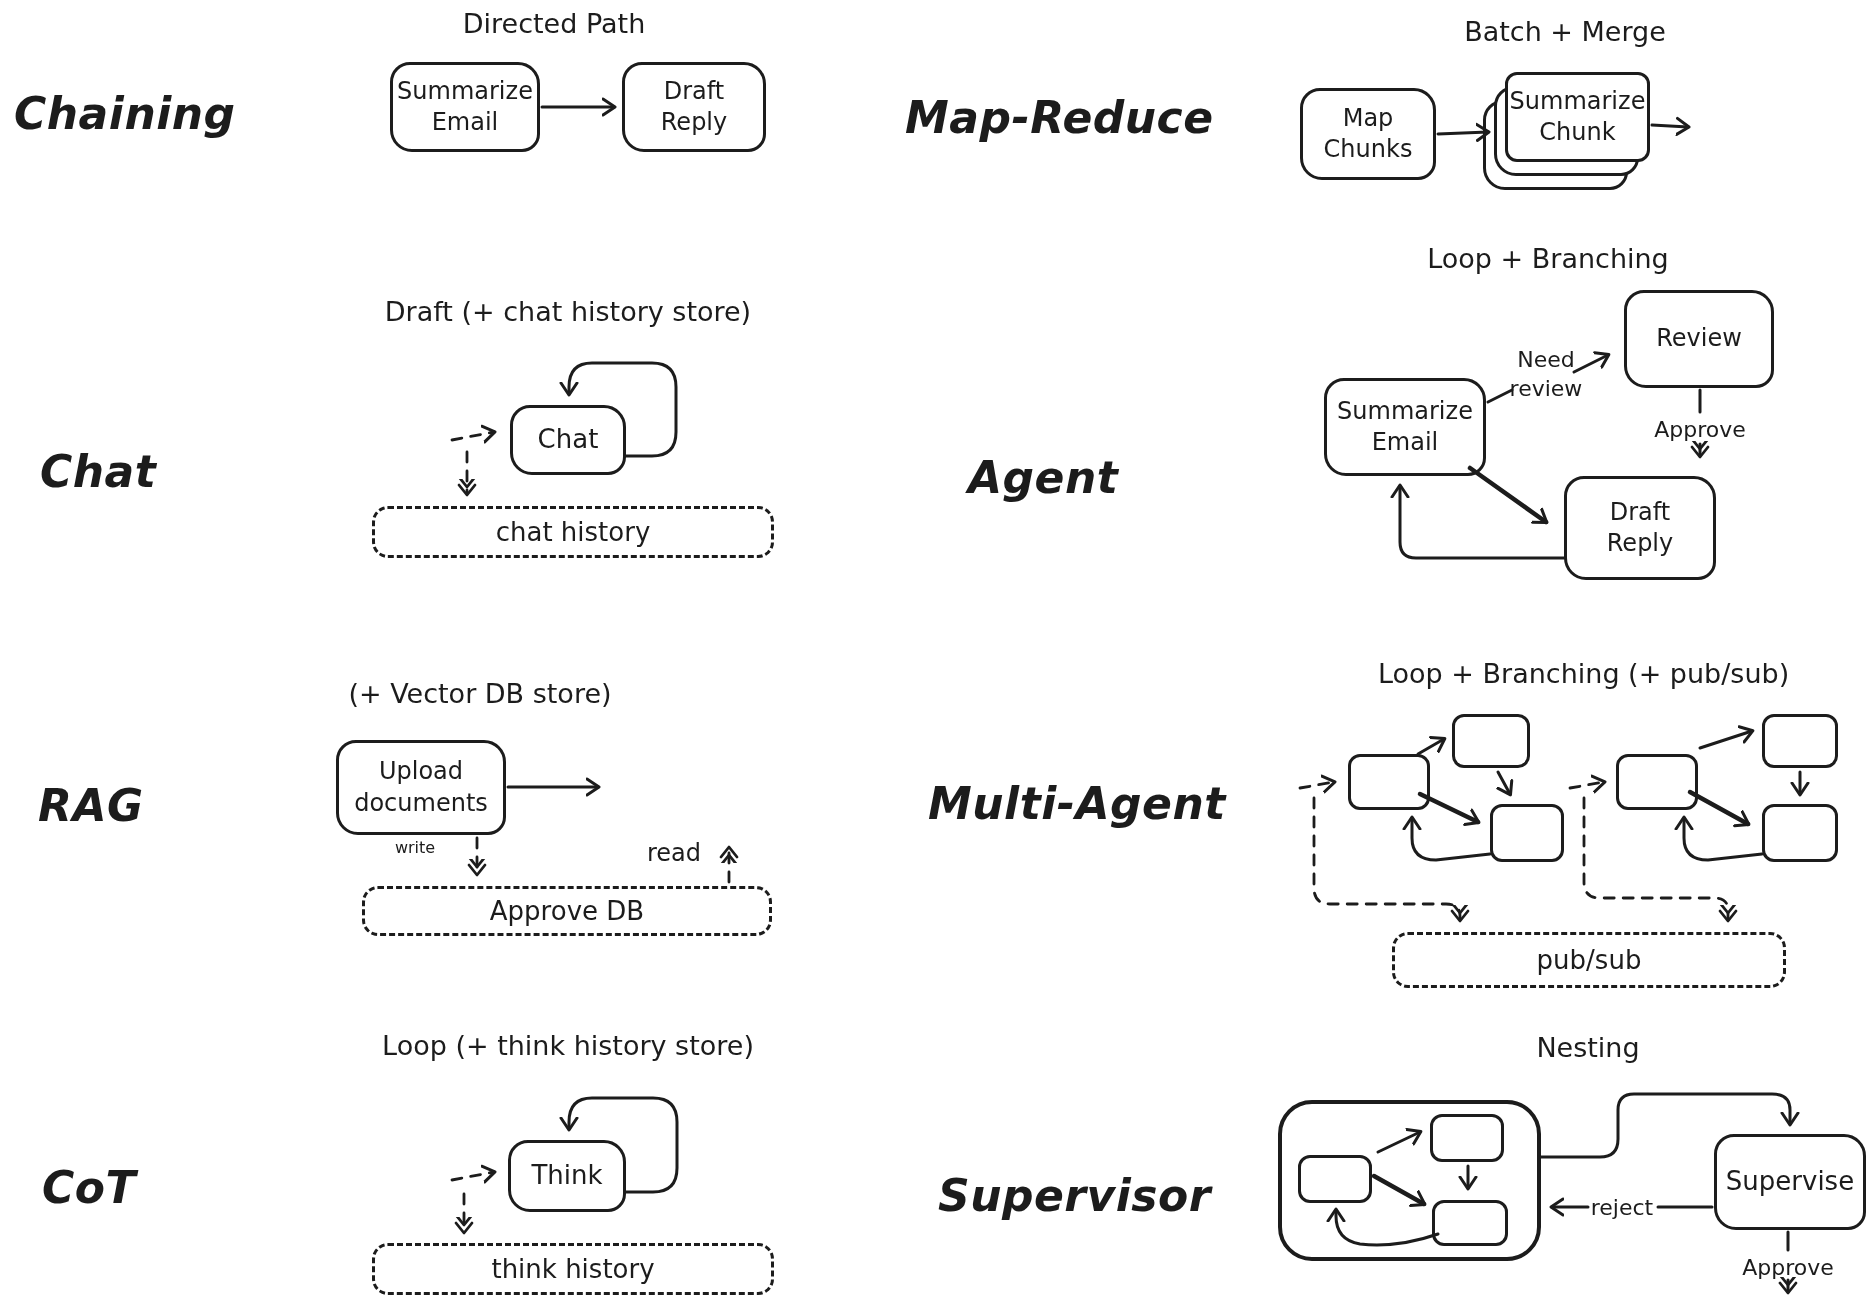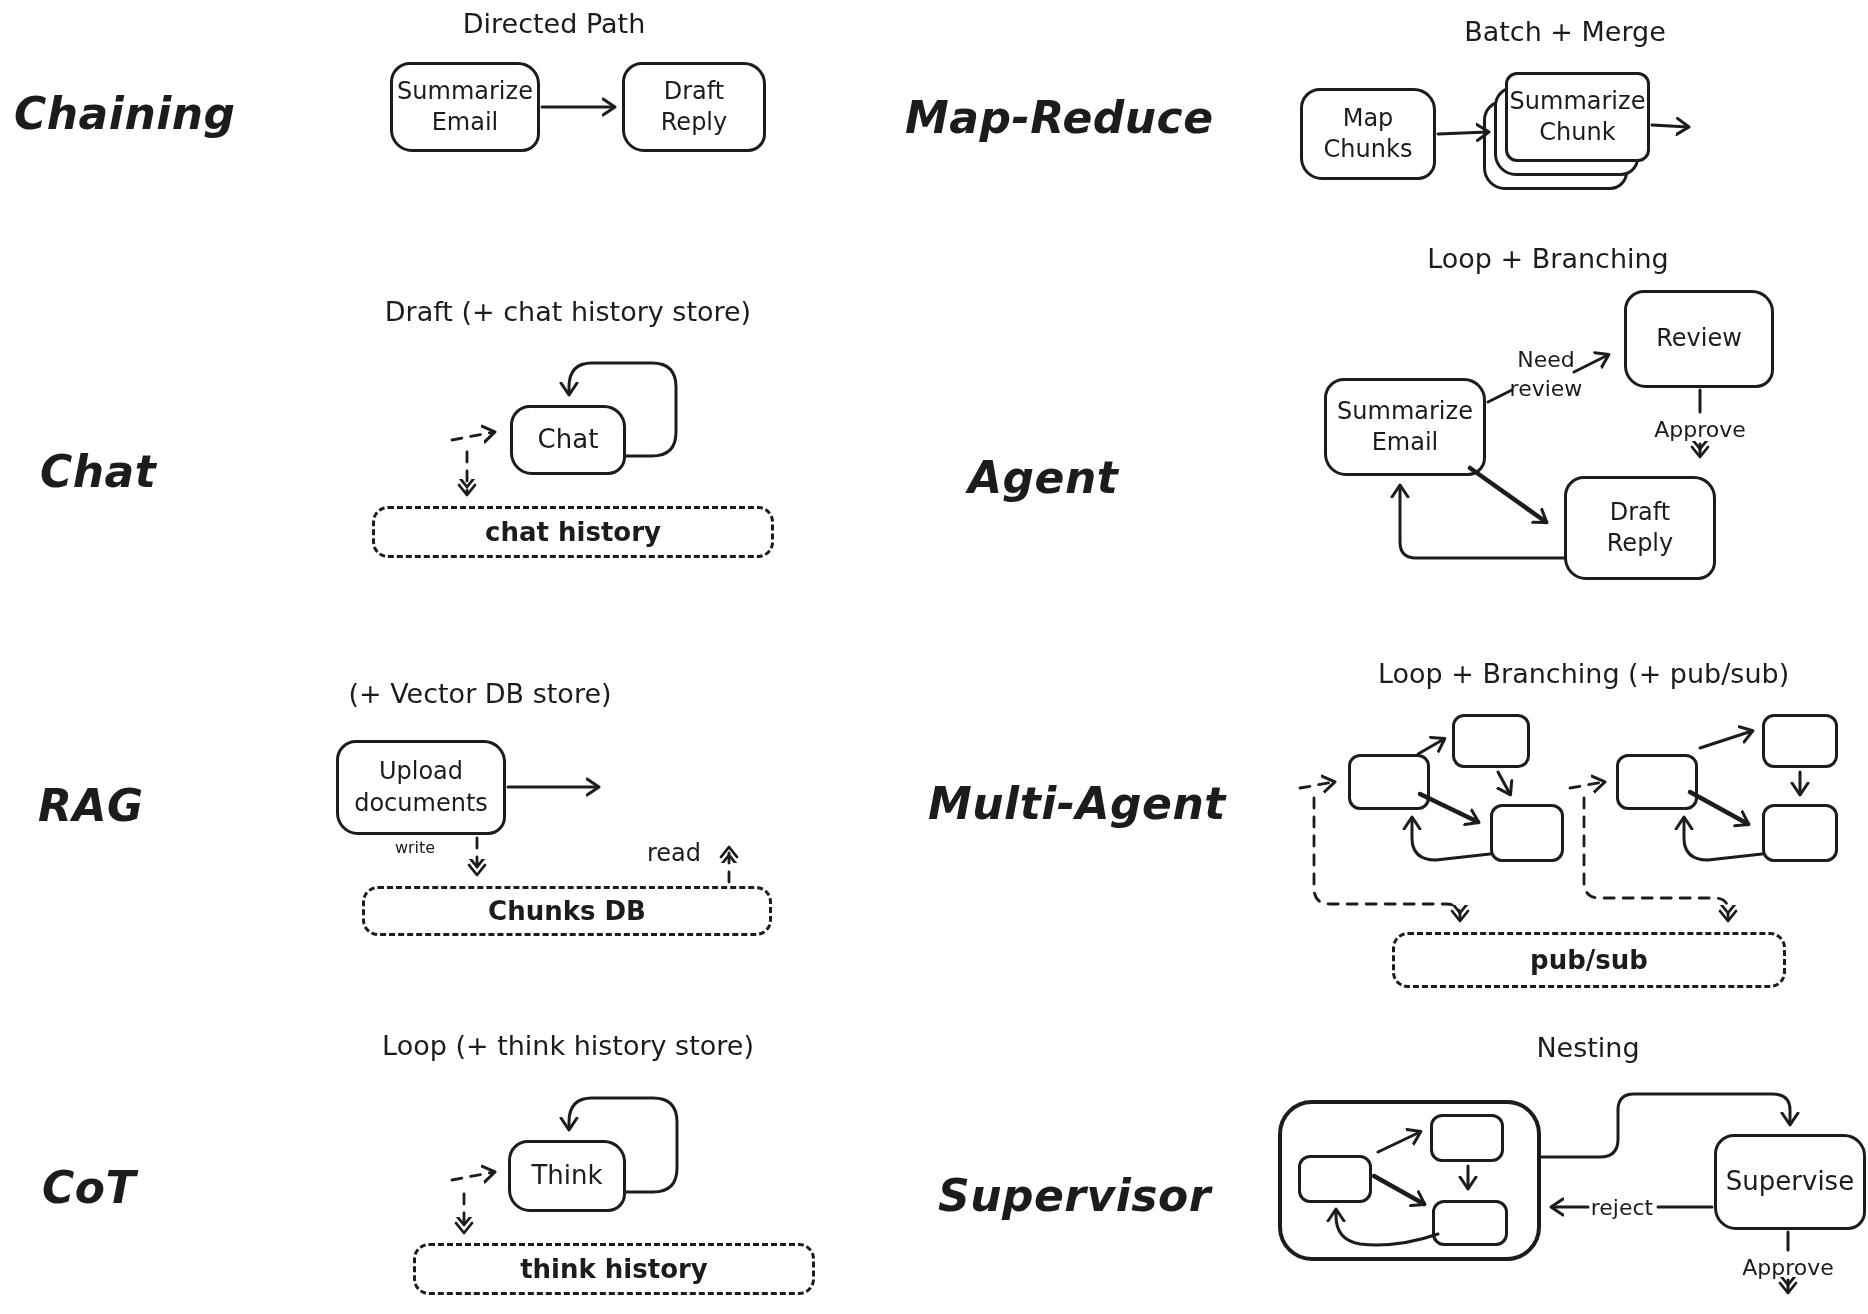--- a/index.html
+++ b/index.html
@@ -25,21 +25,21 @@
   }
   .node.small { font-size:26px; }
   .stack {
     position:absolute; box-sizing:border-box; background:var(--bg);
     border:3.5px solid var(--ink); border-radius:20px 22px 18px 22px; z-index:1;
   }
   .store {
     position:absolute; box-sizing:border-box; background:var(--bg);
     border:3px dashed var(--ink); border-radius:16px;
     display:flex; align-items:center; justify-content:center; text-align:center;
-    font-size:26px; font-weight:700; z-index:2;
+    font-size:26px; font-weight:400; z-index:2;
   }
   .edge {
     position:absolute; font-size:22px; font-weight:500; text-align:center;
     line-height:1.3; z-index:4; white-space:nowrap;
   }
   .mini {
     position:absolute; box-sizing:border-box; background:var(--bg);
     border:3px solid var(--ink); border-radius:12px; z-index:3;
   }
   .frame {
@@ -144,36 +144,36 @@
     <div>Need</div>
     <div>review</div>
   </div>
   <div class="edge" style="left:1650px; top:416px; width:100px;">Approve</div>
 
   <div class="lbl" style="left:38px; top:780px;">RAG</div>
   <div class="ttl" style="left:330px; top:678px; width:300px;">(+ Vector DB store)</div>
   <div class="node" style="left:336px; top:740px; width:170px; height:95px;">Upload documents</div>
   <div class="edge" style="left:378px; top:838px; width:74px; font-size:16px;">write</div>
   <div class="edge" style="left:642px; top:838px; width:64px; font-size:24px;">read</div>
-  <div class="store" style="left:362px; top:886px; width:410px; height:50px;">Chunks DB</div>
+  <div class="store" style="left:362px; top:886px; width:410px; height:50px;">Approve DB</div>
 
   <div class="lbl" style="left:928px; top:778px;">Multi-Agent</div>
   <div class="ttl" style="left:1378px; top:658px; width:350px;">Loop + Branching (+ pub/sub)</div>
   <div class="mini" style="left:1348px; top:754px; width:82px; height:56px;"></div>
   <div class="mini" style="left:1452px; top:714px; width:78px; height:54px;"></div>
   <div class="mini" style="left:1490px; top:804px; width:74px; height:58px;"></div>
   <div class="mini" style="left:1616px; top:754px; width:82px; height:56px;"></div>
   <div class="mini" style="left:1762px; top:714px; width:76px; height:54px;"></div>
   <div class="mini" style="left:1762px; top:804px; width:76px; height:58px;"></div>
   <div class="store" style="left:1392px; top:932px; width:394px; height:56px;">pub/sub</div>
 
   <div class="lbl" style="left:42px; top:1162px;">CoT</div>
   <div class="ttl" style="left:348px; top:1030px; width:440px;">Loop (+ think history store)</div>
   <div class="node small" style="left:508px; top:1140px; width:118px; height:72px;">Think</div>
-  <div class="store" style="left:372px; top:1243px; width:402px; height:52px;margin-left:41px;">think history</div>
+  <div class="store" style="left:372px; top:1243px; width:402px; height:52px;">think history</div>
 
   <div class="lbl" style="left:938px; top:1170px;">Supervisor</div>
   <div class="ttl" style="left:1508px; top:1032px; width:160px;">Nesting</div>
   <div class="frame" style="left:1278px; top:1100px; width:263px; height:161px;"></div>
   <div class="mini" style="left:1298px; top:1155px; width:74px; height:48px;"></div>
   <div class="mini" style="left:1430px; top:1114px; width:74px; height:48px;"></div>
   <div class="mini" style="left:1432px; top:1200px; width:76px; height:46px;"></div>
   <div class="node" style="left:1714px; top:1134px; width:152px; height:96px; font-size:26px;">Supervise</div>
   <div class="edge" style="left:1590px; top:1194px; width:64px;">reject</div>
   <div class="edge" style="left:1740px; top:1254px; width:96px;">Approve</div>

